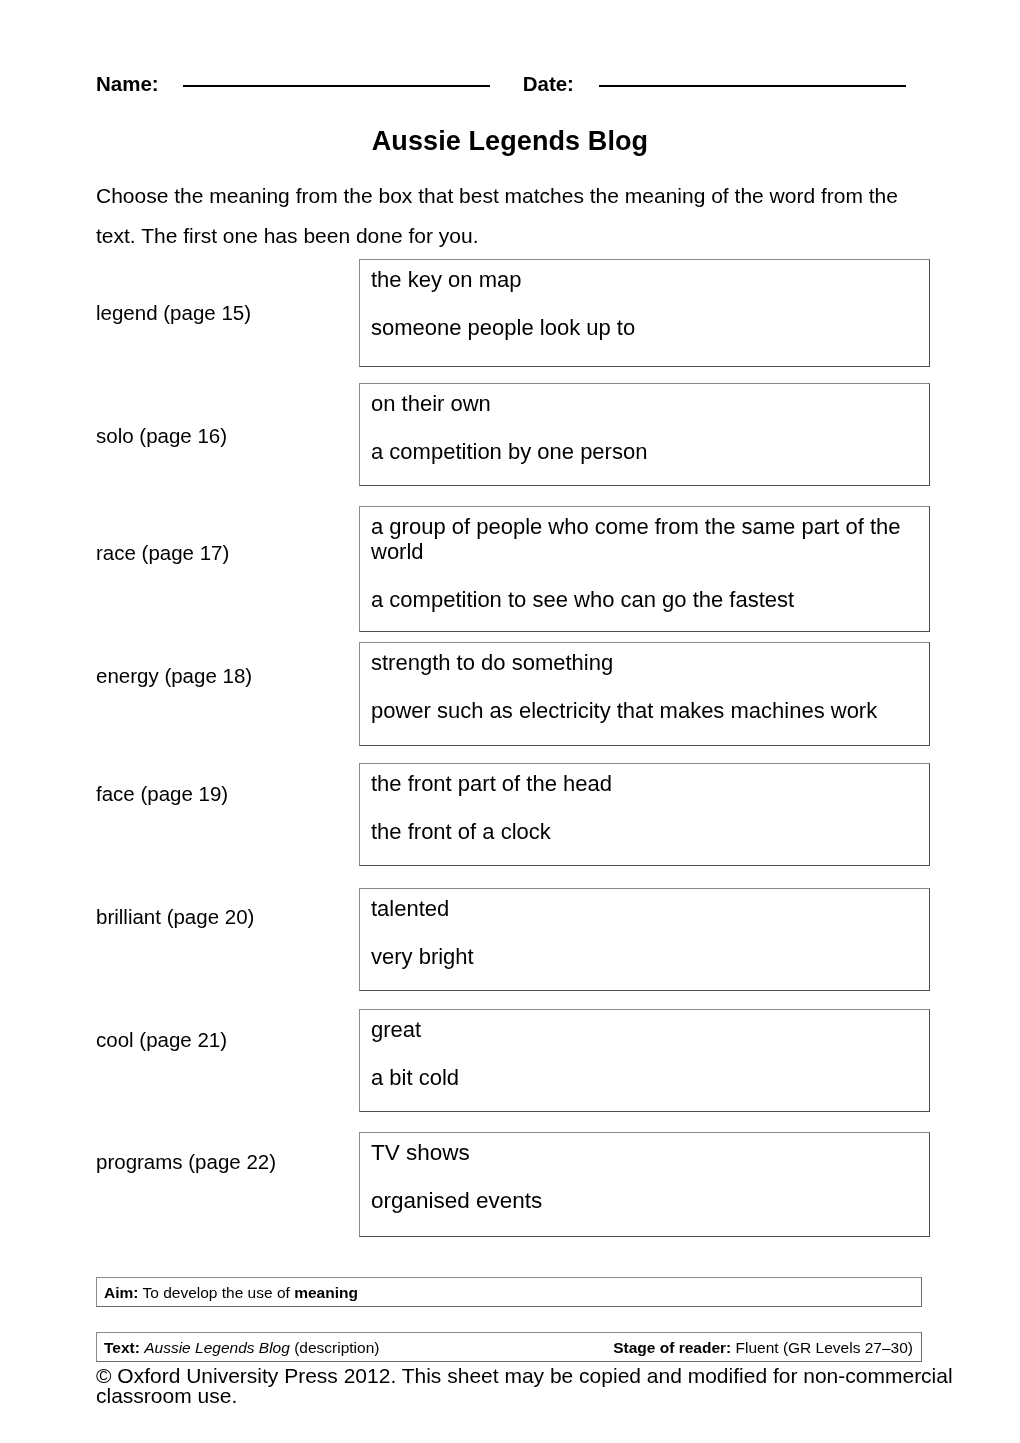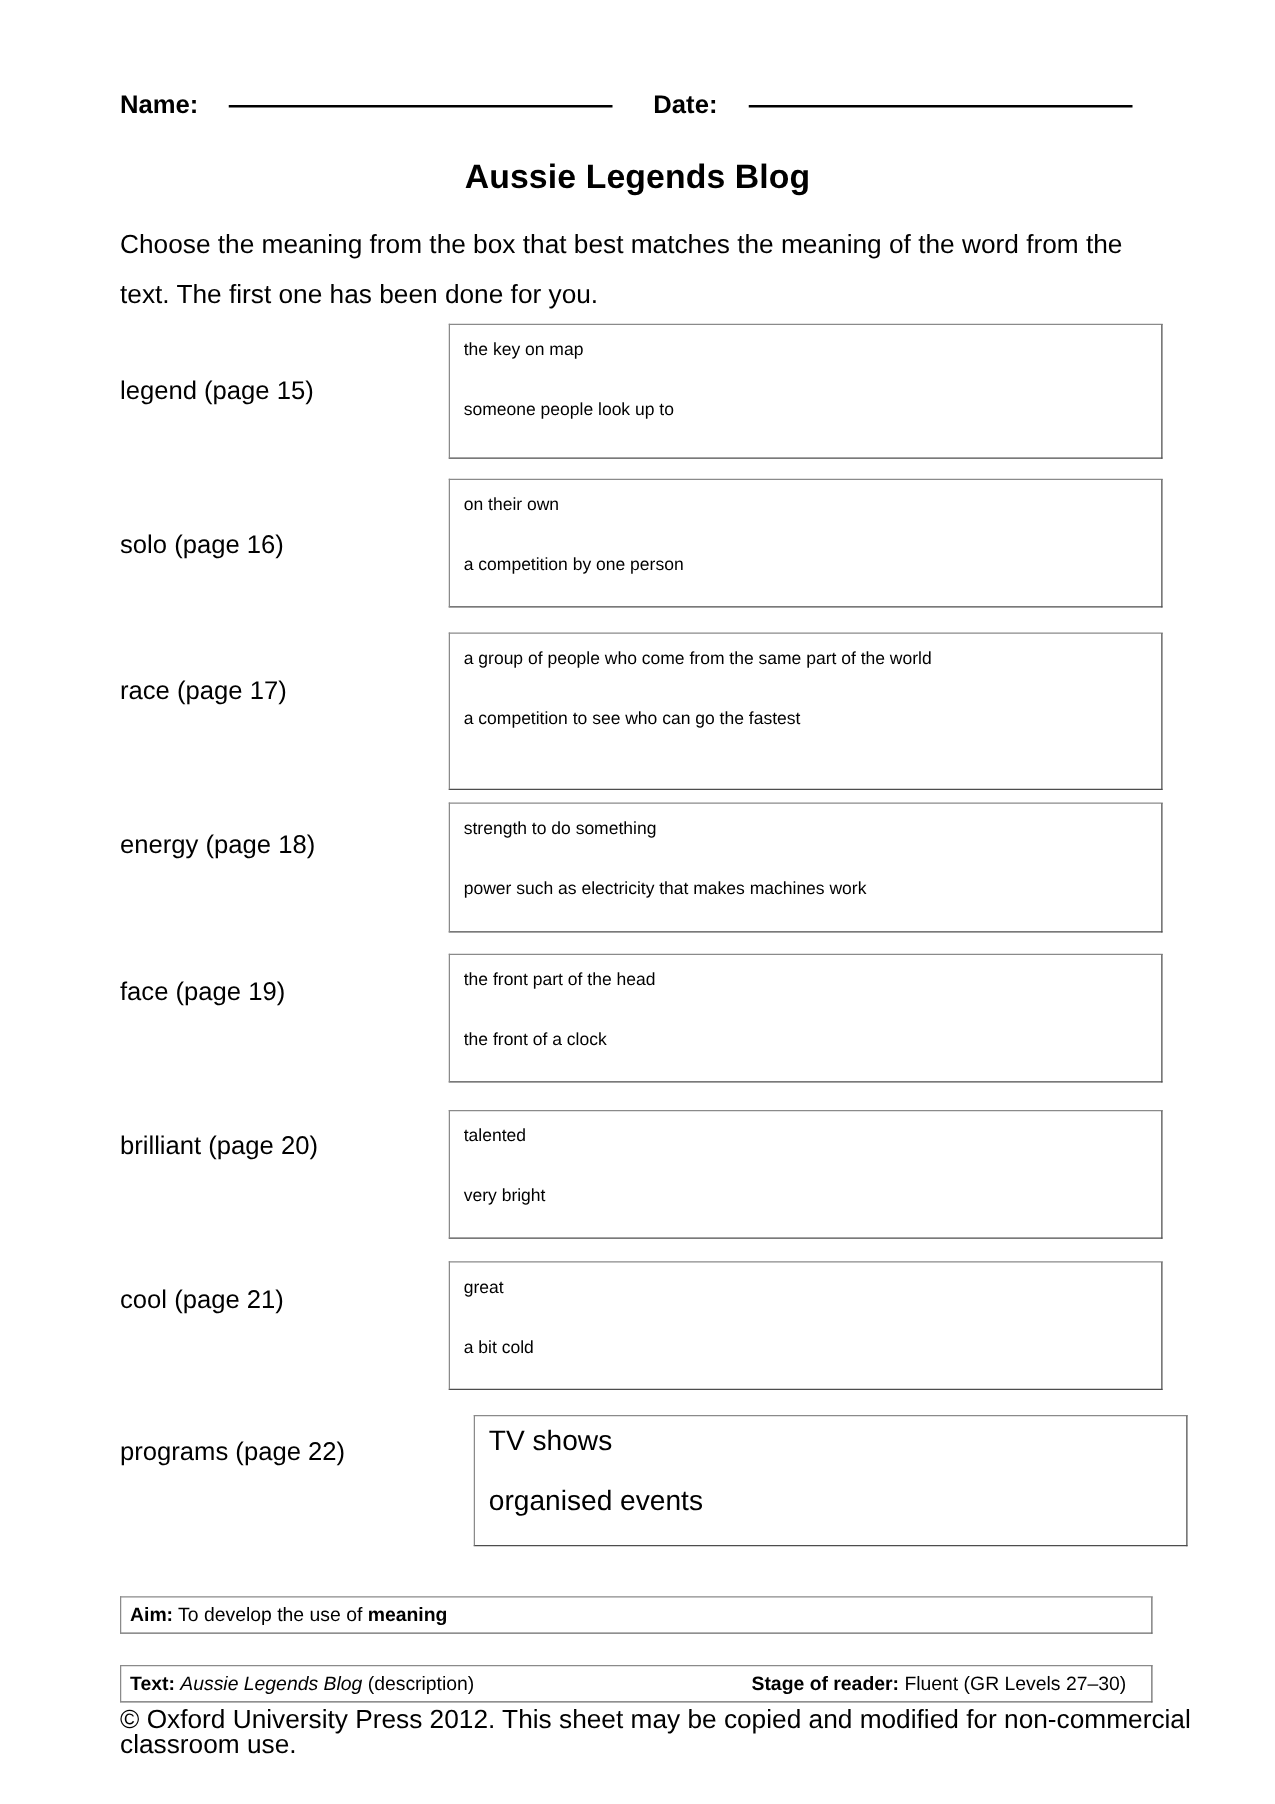--- a/index.html
+++ b/index.html
@@ -91,40 +91,40 @@
     box-sizing: border-box;
     border: 1.4px solid #808080;
     border-top-color: #8a8a8a;
     border-left-color: #8a8a8a;
     border-right-color: #4d4d4d;
     border-bottom-color: #4d4d4d;
     background: #ffffff;
     padding: 7px 0 7px 11px;
   }
   .choice {
-    font-size: 14px;
+    font-size: 22px;
     line-height: 25px;
     position: relative;
     white-space: normal;
   }
   .choice + .choice { margin-top: 23px; }
   .choice.big { font-size: 22.5px; }
 
   
   .footer-box {
     position: absolute;
     left: 96px;
     box-sizing: border-box;
     border: 1.2px solid #6b6b6b;
     border-top-color: #8a8a8a;
     border-left-color: #8a8a8a;
     background: #ffffff;
     font-size: 15.5px;
     line-height: 19px;
-    padding: 5px 20px 6px 7px;
+    padding: 5px 8px 6px 7px;
   }
   .footer-box .row {
     display: flex;
     align-items: baseline;
     justify-content: space-between;
     width: 100%;
     gap: 36px;
   }
   .footer-box b { font-weight: bold; }
   .footer-box i { font-style: italic; }
@@ -199,21 +199,21 @@
       </div>
       <div class="match-row" style="top: 0px;">
         <div class="word-label" style="top: 1027px;">cool (page 21)</div>
         <div class="choice-box" style="top: 1009px; height: 103px;">
           <div class="choice">great</div>
           <div class="choice">a bit cold</div>
         </div>
       </div>
       <div class="match-row" style="top: 0px;">
         <div class="word-label" style="top: 1149px;">programs (page 22)</div>
-        <div class="choice-box" style="top: 1132px; height: 105px; margin-left: 20px;">
+        <div class="choice-box" style="top: 1132px; height: 105px;">
           <div class="choice big">TV shows</div>
           <div class="choice big">organised events</div>
         </div>
       </div>
     </div>
 
   <div class="footer-box" id="aim-box" style="top:1277px; width:826px; height:30px;">
     <span class="seg"><b>Aim:</b><span> To develop the use of </span><b>meaning</b></span>
   </div>
 

